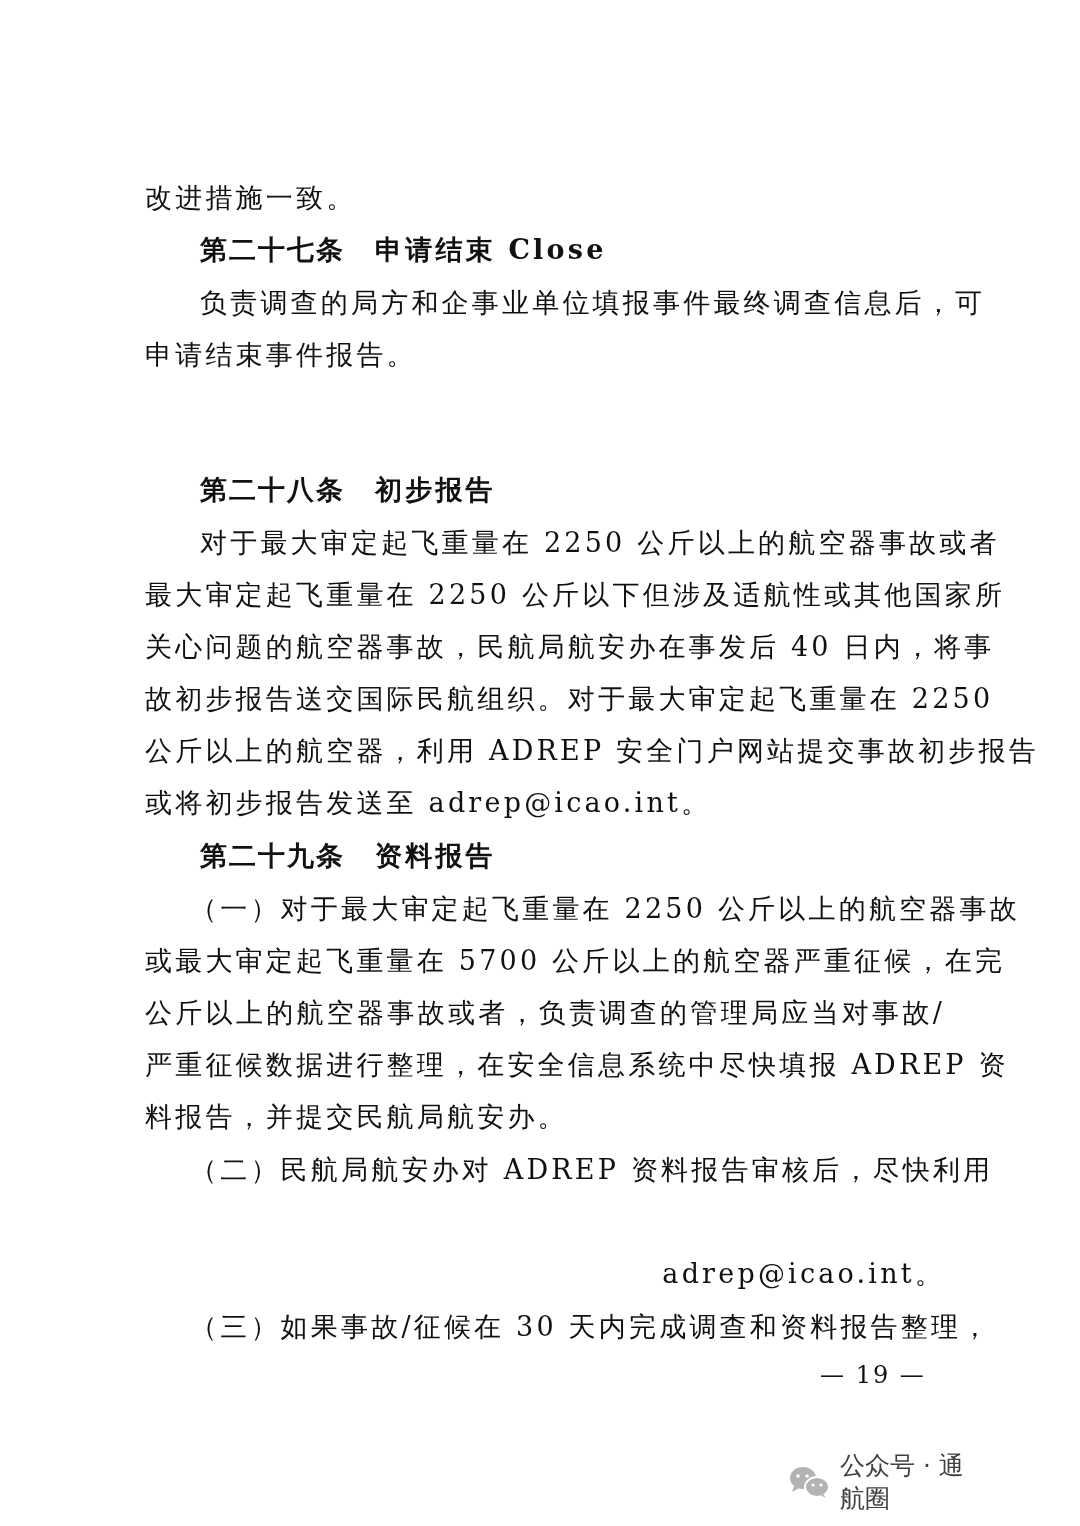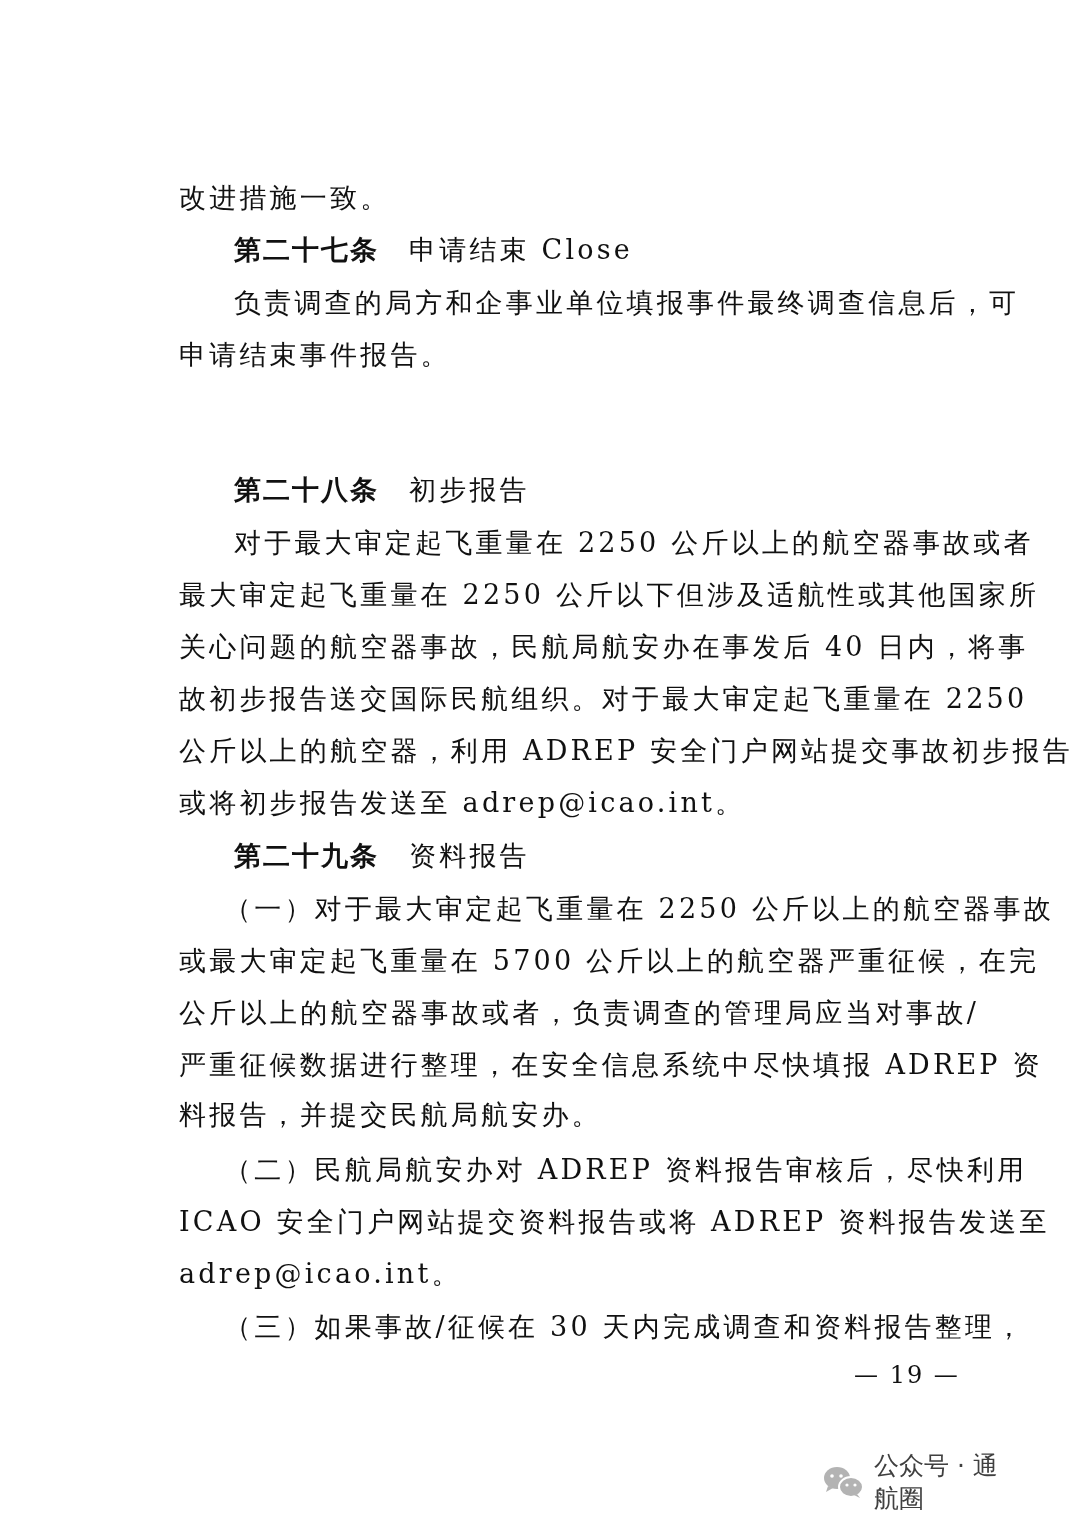--- a/index.html
+++ b/index.html
@@ -11,21 +11,21 @@
       width: 1080px;
       height: 1526px;
       position: relative;
       overflow: hidden;
       font-family: "DejaVu Serif", "Liberation Serif", serif;
       color: #111111;
     }
     .page {
       position: absolute;
       left: 0; top: 0;
-      width: 972px; height: 1526px; margin-left: 34px;
+      width: 972px; height: 1526px;
     }
     .line {
       position: absolute;
       left: 145px;
       width: 800px;
       font-size: 27px;
       line-height: 36px;
       white-space: nowrap;
       letter-spacing: 3.2px;
     }
@@ -34,20 +34,21 @@
       text-align: justify;
       text-align-last: justify;
     }
     .article-no {
       font-family: "DejaVu Sans", "Liberation Sans", sans-serif;
       font-weight: bold;
       letter-spacing: 2px;
     }
     .article-title {
       margin-left: 30px;
+      font-weight: bold;
     }
     .chapter {
       position: absolute;
       left: 0;
       width: 1080px;
       text-align: center;
       font-family: "DejaVu Sans", "Liberation Sans", sans-serif;
       font-weight: bold;
       font-size: 26px;
       line-height: 36px;
@@ -106,25 +107,24 @@
   <div class="line" style="top:785px;">或将初步报告发送至 adrep@icao.int。</div>
 
   <div class="line indent" style="top:838px;">
     <span class="article-no">第二十九条</span><span class="article-title">资料报告</span>
   </div>
 
   <div class="line indent justify" style="top:891px;left:190px;width:755px;">（一）对于最大审定起飞重量在 2250 公斤以上的航空器事故</div>
   <div class="line justify" style="top:943px;">或最大审定起飞重量在 5700 公斤以上的航空器严重征候，在完</div>
   <div class="line justify" style="top:995px;">公斤以上的航空器事故或者，负责调查的管理局应当对事故/</div>
   <div class="line justify" style="top:1047px;">严重征候数据进行整理，在安全信息系统中尽快填报 ADREP 资</div>
-  <div class="line" style="top:1099px;font-family:Liberation Mono, monospace;">料报告，并提交民航局航安办。</div>
+  <div class="line" style="top:1099px;">料报告，并提交民航局航安办。</div>
 
   <div class="line indent justify" style="top:1152px;left:190px;width:755px;">（二）民航局航安办对 ADREP 资料报告审核后，尽快利用</div>
-  <div class="line justify" style="top:1204px;">ICAO 安全门户网站提交资料报告或将 ADREP 资料报告发送至</div>
-  <div class="line" style="top:1256px;">adrep@icao.int。</div>
+  <div class="line" style="top:1256px;text-align:right;">adrep@icao.int。</div>
 
   <div class="line indent justify" style="top:1309px;left:190px;width:755px;">（三）如果事故/征候在 30 天内完成调查和资料报告整理，</div>
 
   <div class="page-number">— 19 —</div>
 
   <div class="watermark">
     <span class="wx-icon">
       <svg width="42" height="32" viewBox="0 0 42 32">
         <ellipse cx="15" cy="12" rx="13" ry="11" fill="#b3b3b3"></ellipse>
         <path d="M6 20 L4 26 L11 22 Z" fill="#b3b3b3"></path>

